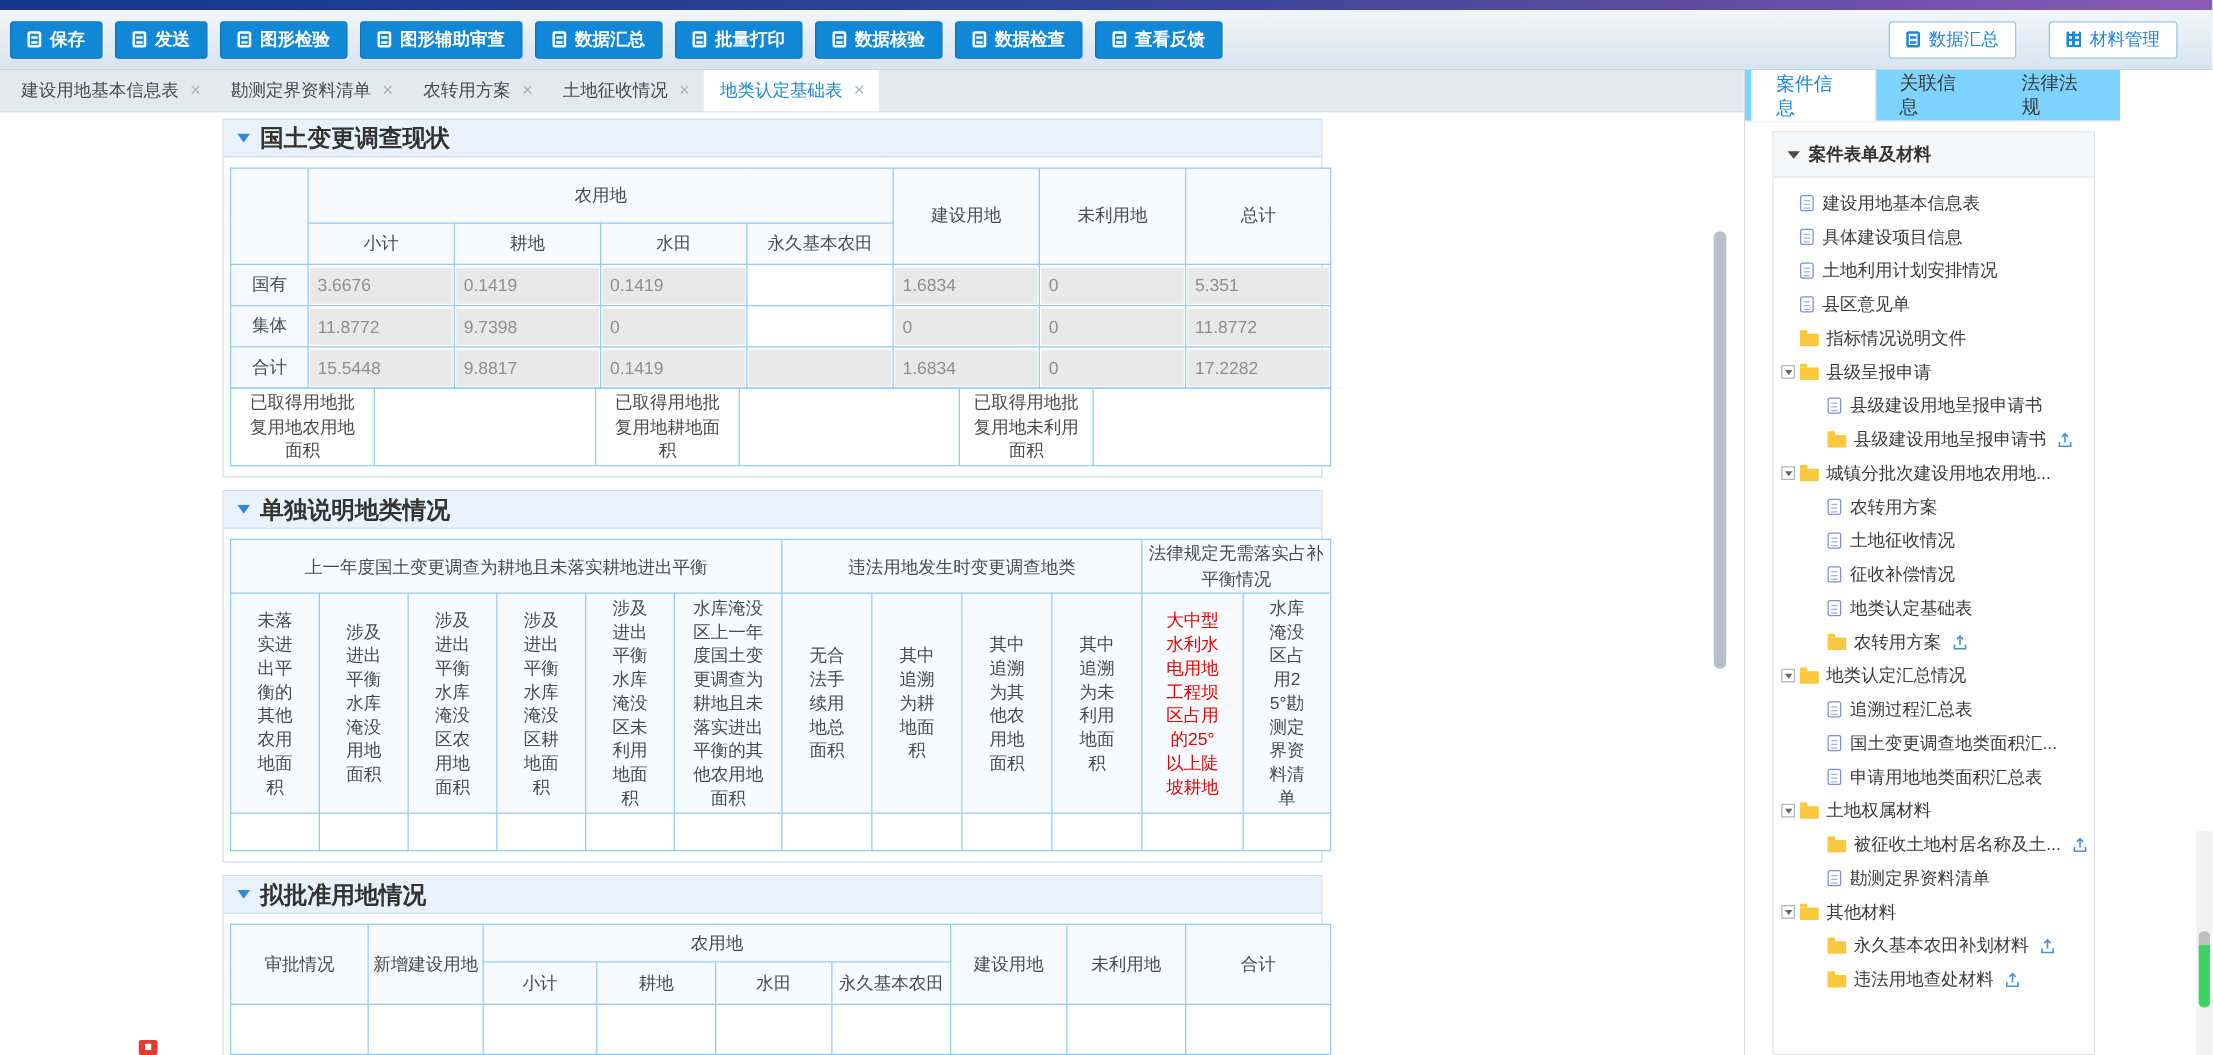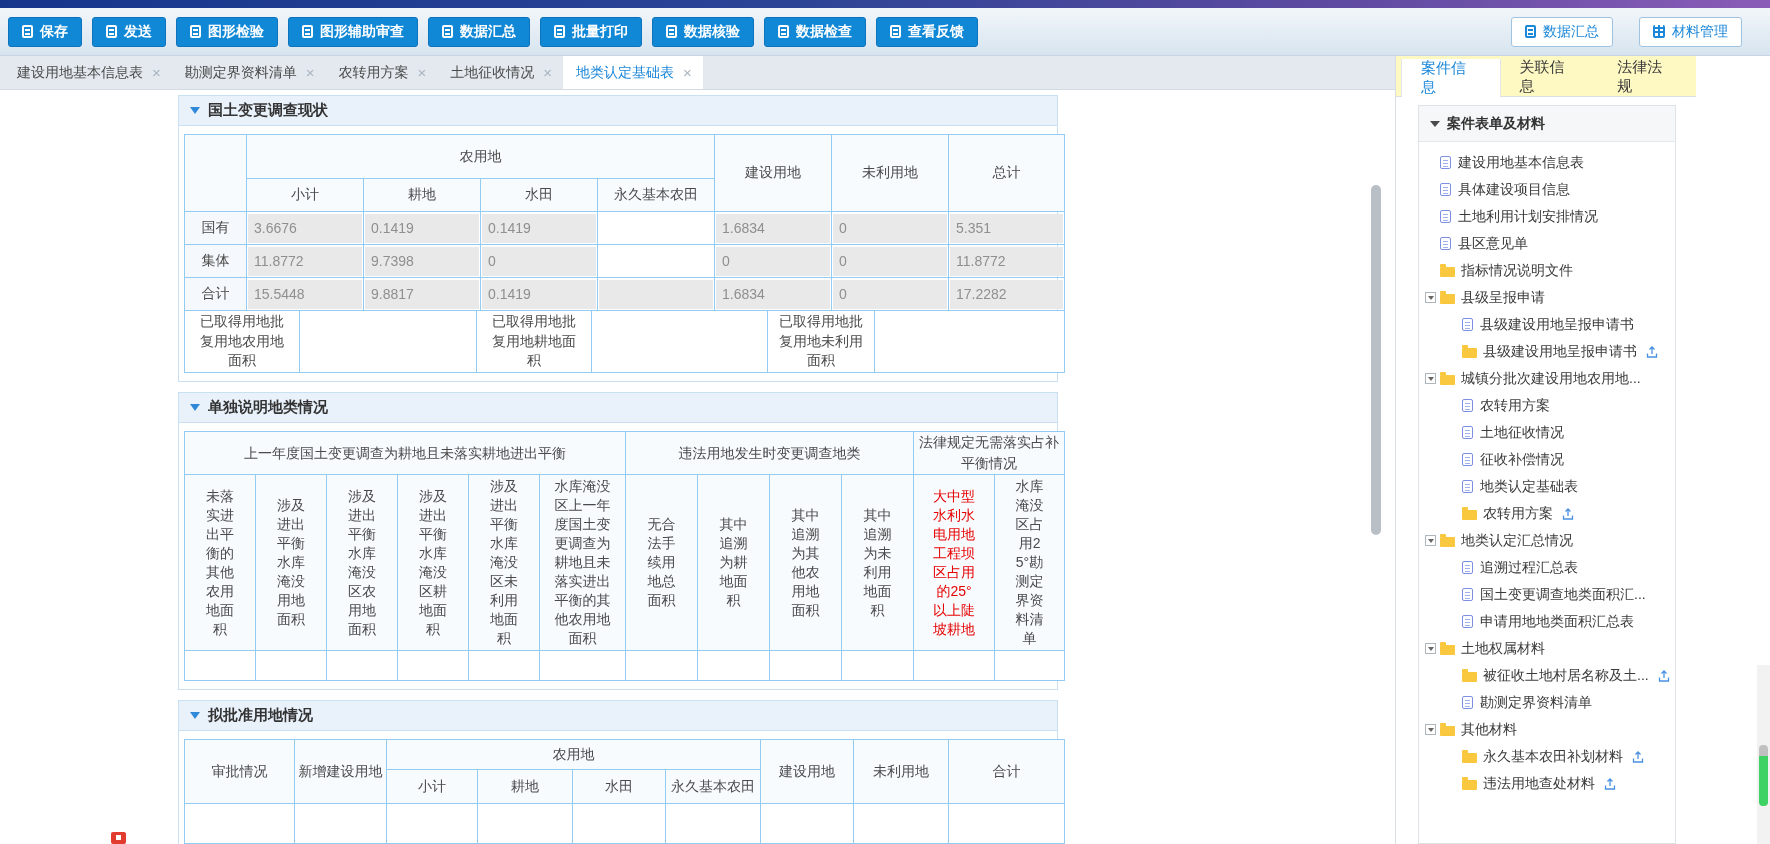--- a/index.html
+++ b/index.html
@@ -31,21 +31,21 @@
   .tab { height:33px; display:flex; align-items:center; gap:9px; padding:0 11px 0 13px;
     font-size:14px; color:#4a4a4a; cursor:pointer; white-space:nowrap; }
   .tab.active { background:#fff; color:#1b87d8; }
   .tab .x { color:#a9b4be; font-size:15px; line-height:1; }
   .main { position:relative; width:1395px; height:754px; background:#fff; overflow:hidden; }
   .form { position:absolute; left:178px; top:5px; width:880px; }
 
   
   .panel { border:1px solid #c9dff2; margin-bottom:10px; background:#fff; }
   .panel-h { height:30px; background:#e9f2fb; border-bottom:1px solid #c9dff2; display:flex;
-    align-items:center; gap:8px; padding:0 11px; font-size:15px; font-weight:bold; color:#333; cursor:pointer; }
+    align-items:center; gap:8px; padding:0 11px; font-size:19px; font-weight:bold; color:#333; cursor:pointer; }
   .tri-d { width:0; height:0; border-left:5px solid transparent; border-right:5px solid transparent;
     border-top:7px solid #2f88d8; flex:none; }
   .panel-b { padding:8px 5px; }
 
   table { border-collapse:collapse; width:100%; table-layout:fixed; }
   th,td { border:1px solid #93cbf1; font-size:14px; color:#4a4a4a; text-align:center;
     vertical-align:middle; font-weight:normal; overflow:hidden; }
   th { background:#f7fbfe; }
 
   #t1 thead tr.r1 th { height:44px; }
@@ -65,21 +65,21 @@
   .vtxt.medium { width:46px; }
   .red { color:#e60000; }
   #t2 tbody td { height:30px; background:#fff; }
 
   #t3 thead tr.r1 th { height:30px; }
   #t3 thead tr.r2 th { height:34px; line-height:1.4; }
   #t3 tbody td { height:40px; background:#fff; }
 
   
   .sidebar { width:375px; background:#fff; border-left:1px solid #d9dee3; }
-  .side-tabs { height:41px; display:flex; background:#fef9c3; border-bottom:1px solid #d9dee3; padding-left:5px;align-items:flex-end; }
+  .side-tabs { height:41px; display:flex; background:#7dd3fc; border-bottom:1px solid #d9dee3; padding-left:5px; }
   .side-tab { padding:0 19px; display:flex; align-items:center; font-size:15px; color:#3a3a3a; cursor:pointer; }
   .side-tab.active { background:#fff; color:#1b87d8; border-left:1px solid #e2e6ea; border-right:1px solid #e2e6ea;
     margin-bottom:-1px; }
   .tree-box { margin:8px 20px 0 22px; border:1px solid #dfe3e8; height:739px; overflow:hidden; background:#fff; }
   .tree-h { height:36px; background:#f6f7f8; border-bottom:1px solid #e4e7ea; display:flex; align-items:center;
     gap:7px; padding:0 11px; font-size:14px; font-weight:bold; color:#333; }
   .tri-s { width:0; height:0; border-left:5px solid transparent; border-right:5px solid transparent;
     border-top:6px solid #4a4a4a; }
   .tree-items { padding:7px 4px 0 0; }
   .titem { height:27px; display:flex; align-items:center; font-size:14px; color:#3a3a3a;

